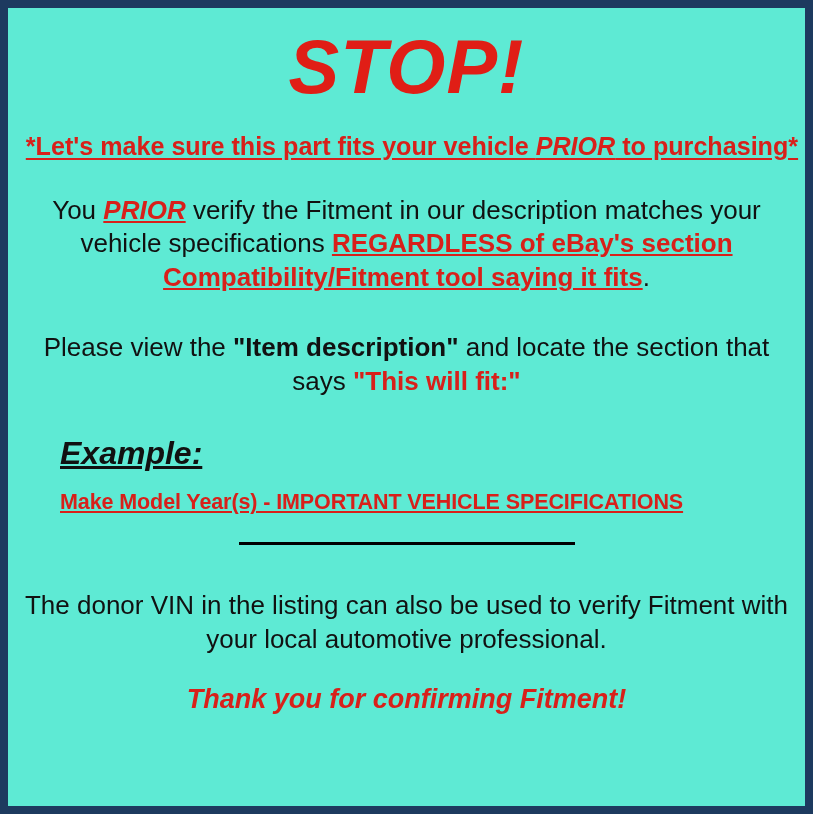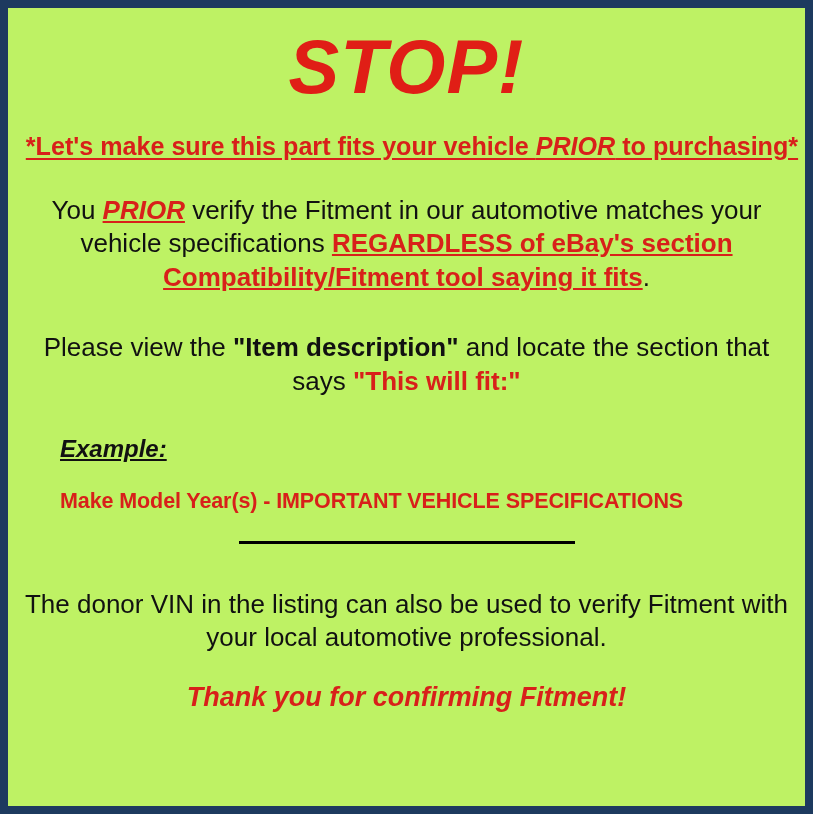--- a/index.html
+++ b/index.html
@@ -11,21 +11,21 @@
     width: 813px;
     height: 814px;
     font-family: "Liberation Sans", sans-serif;
     -webkit-font-smoothing: antialiased;
   }
 
   .fitment-notice {
     box-sizing: border-box;
     width: 813px;
     height: 814px;
-    background: #bef264;
+    background: #5eead4;
     border: 8px solid #1D3A5F;
     padding: 0;
     position: relative;
     overflow: hidden;
   }
 
   .inner {
     box-sizing: border-box;
     width: 100%;
     height: 100%;
@@ -99,40 +99,41 @@
   
   .example-block {
     margin-top: 36px;
     padding-left: 40px;
     text-align: left;
   }
   .example-label {
     color: #111111;
     font-style: italic;
     font-weight: bold;
-    font-size: 24px;
+    font-size: 32px;
     line-height: 1.18;
     text-decoration: underline;
     text-underline-offset: 2px;
     display: inline-block;
   }
   .example-fit {
     color: #D8201A;
     font-weight: bold;
     font-size: 26px;
     line-height: 1.2;
     margin-top: 1px;
   }
   .example-spec {
     color: #D8201A;
     font-weight: bold;
     font-size: 21.5px;
     line-height: 1.2;
-    margin-top: 26px;
+    margin-top: 18px;
     letter-spacing: -0.1px;
+    text-decoration: underline;
   }
 
   
   .divider-wrap {
     margin-top: 26px;
     display: flex;
     justify-content: center;
   }
   .divider {
     width: 336px;
@@ -157,21 +158,21 @@
 <div class="fitment-notice">
   <div class="inner">
 
     <div class="stop-title">STOP!</div>
 
     <div class="tagline">
       <span>*Let's make sure this part fits your vehicle </span><span class="ital">PRIOR</span><span> to purchasing*</span>
     </div>
 
     <p class="para para-must">
-      <span>You </span><span class="em-red-ul">PRIOR</span><span> verify the Fitment in our automotive matches your vehicle specifications </span><span class="red-bold-ul">REGARDLESS of eBay's section Compatibility/Fitment tool saying it fits</span><span>.</span>
+      <span>You </span><span class="em-red-ul">PRIOR</span><span> verify the Fitment in our description matches your vehicle specifications </span><span class="red-bold-ul">REGARDLESS of eBay's section Compatibility/Fitment tool saying it fits</span><span>.</span>
     </p>
 
     <p class="para para-desc">
       <span>Please view the </span><span class="black-bold">"Item description"</span><span> and locate the section that says </span><span class="red-bold">"This will fit:"</span>
     </p>
 
     <div class="example-block">
       <div>
         <span class="example-label">Example:</span>
       </div>

